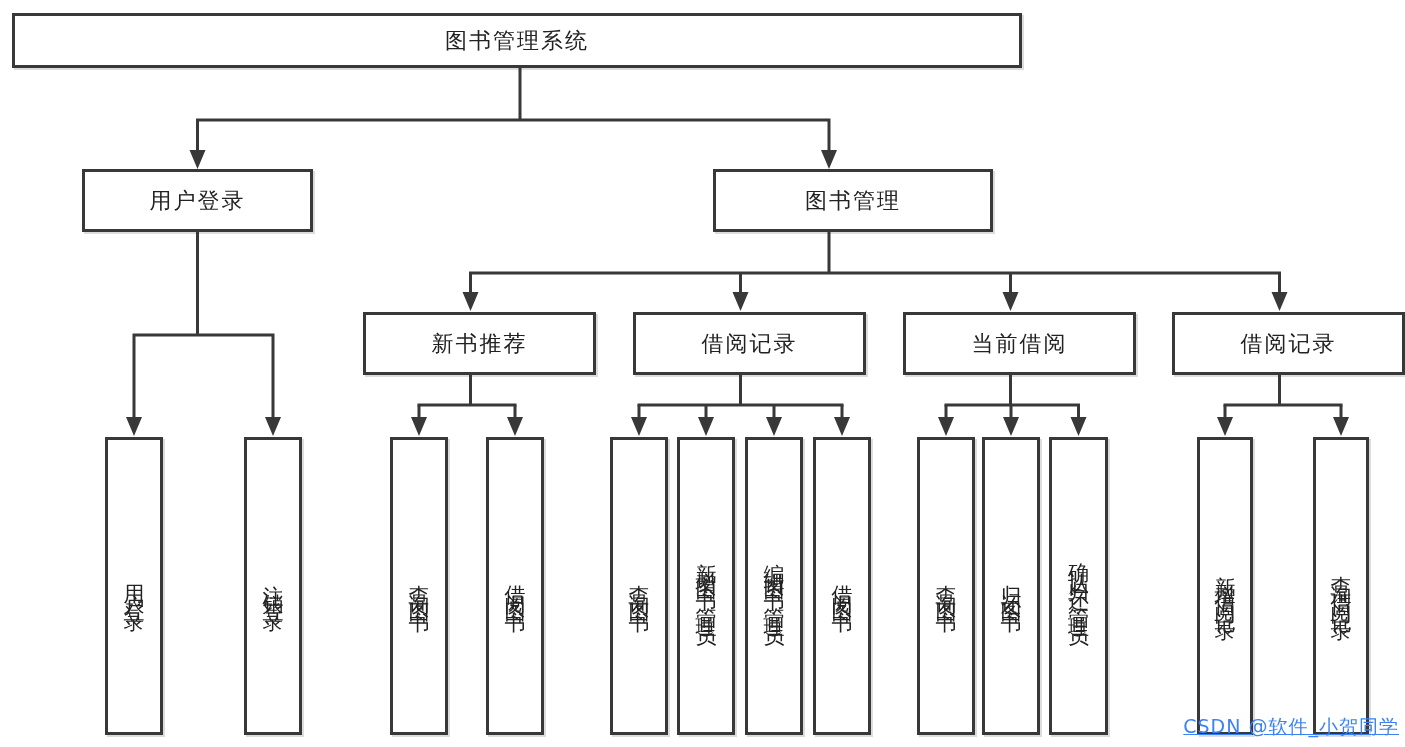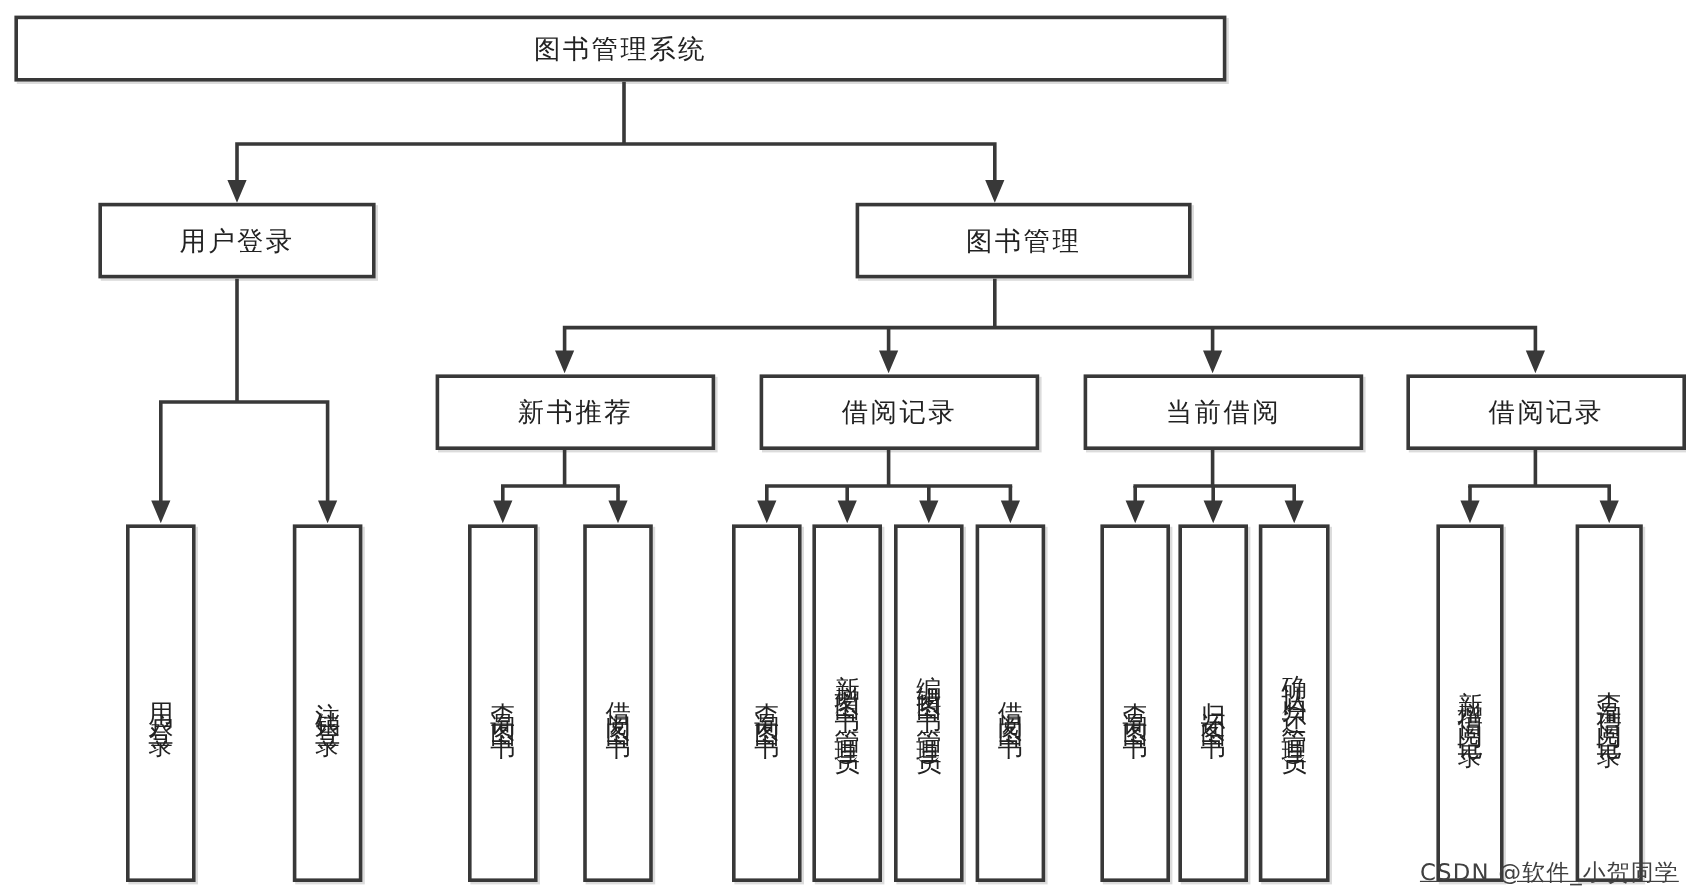--- a/index.html
+++ b/index.html
@@ -47,21 +47,21 @@
     font-size: 21px;
     line-height: 1.05;
     letter-spacing: 9px;
     white-space: nowrap;
   }
   .watermark {
     position: absolute;
     top: 714px;
     right: 6px;
     font-size: 19px;
-    color: #404040;
+    color: #3b82f6;
     text-decoration: underline;
     text-decoration-thickness: 1px;
     letter-spacing: 1px;
     white-space: nowrap;
   }
 </style>
 </head>
 <body>
 
 <div class="canvas">

